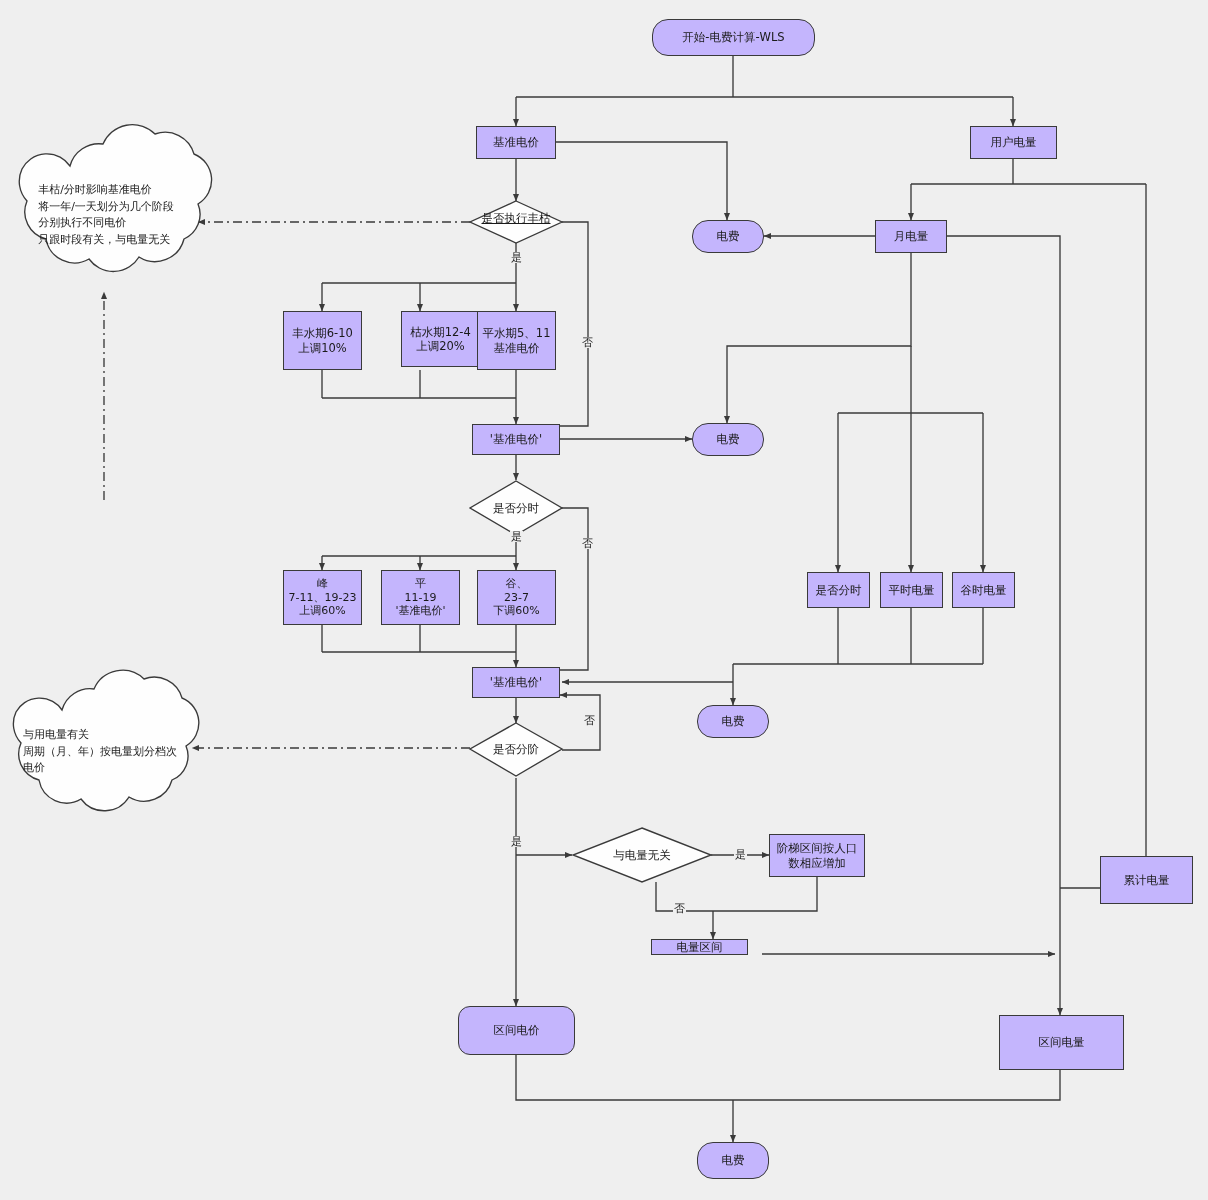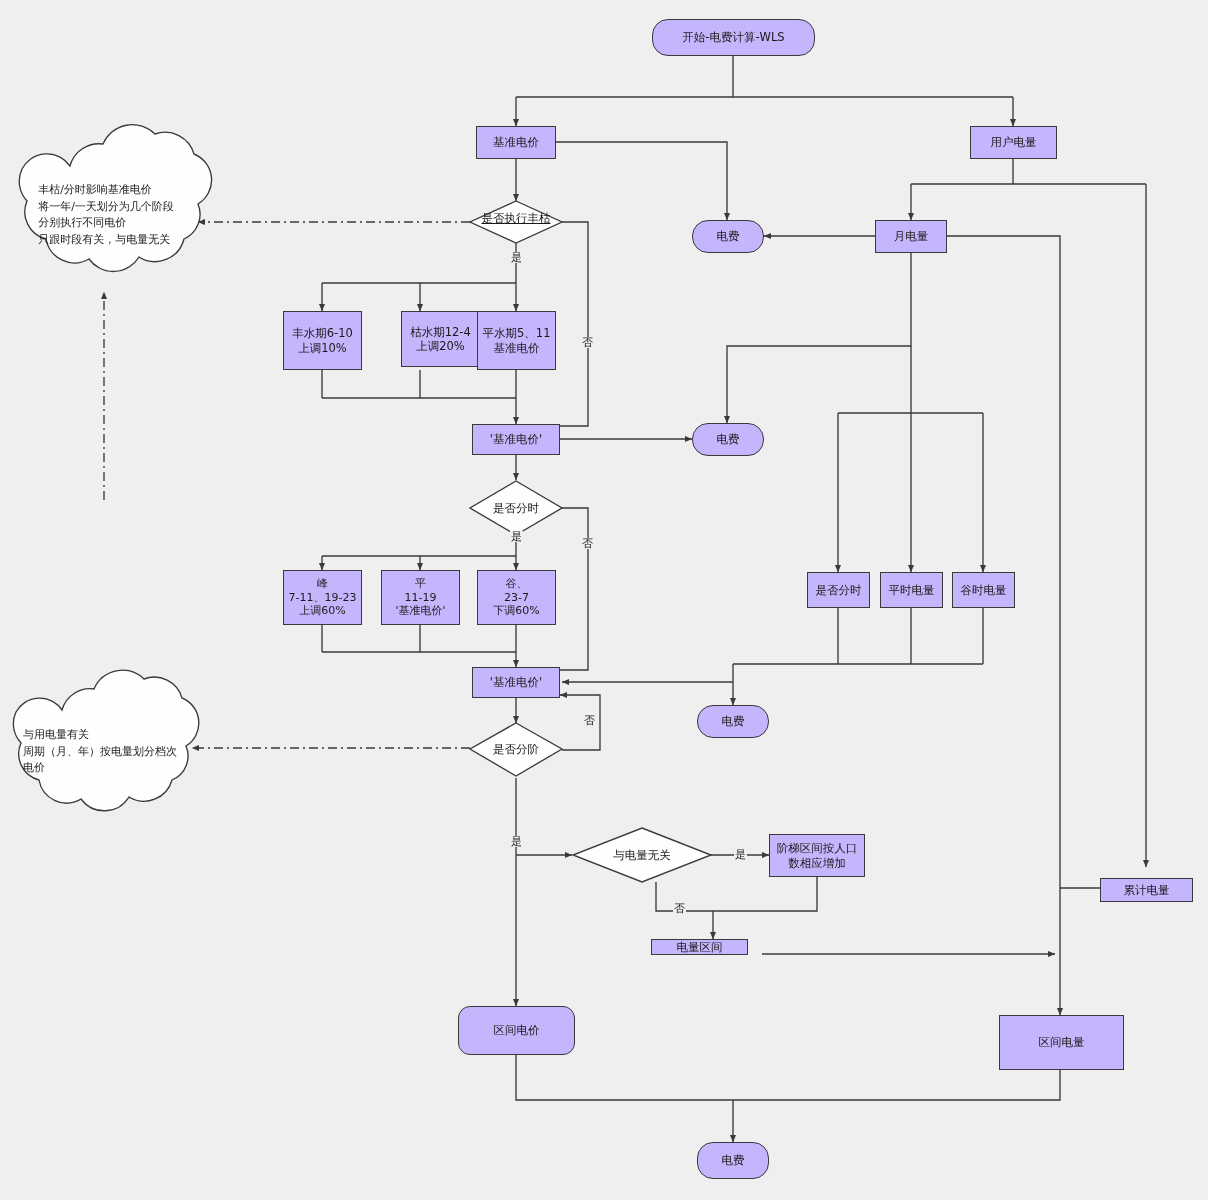--- a/index.html
+++ b/index.html
@@ -213,21 +213,21 @@
 
   <div class="dtext" style="left:472px;top:739px;width:88px;height:20px;">是否分阶</div>
 
   <div class="dtext" style="left:582px;top:845px;width:120px;height:20px;">与电量无关</div>
 
   <div class="node" style="left:769px;top:834px;width:96px;height:43px;">阶梯区间按人口
 数相应增加</div>
 
   <div class="node" style="left:651px;top:939px;width:97px;height:16px;">电量区间</div>
 
-  <div class="node" style="left:1100px;top:878px;width:93px;height:24px;">累计电量</div>
+  <div class="node" style="left:1100px;top:856px;width:93px;height:48px;">累计电量</div>
 
   <div class="node" style="left:458px;top:1006px;width:117px;height:49px;border-radius:12px;">区间电价</div>
 
   <div class="node" style="left:999px;top:1015px;width:125px;height:55px;">区间电量</div>
 
   <div class="node term" style="left:697px;top:1142px;width:72px;height:37px;">电费</div>
 
   <div class="cloudtext" style="left:22px;top:175px;width:168px;height:80px;">丰枯/分时影响基准电价
 将一年/一天划分为几个阶段
 分别执行不同电价

